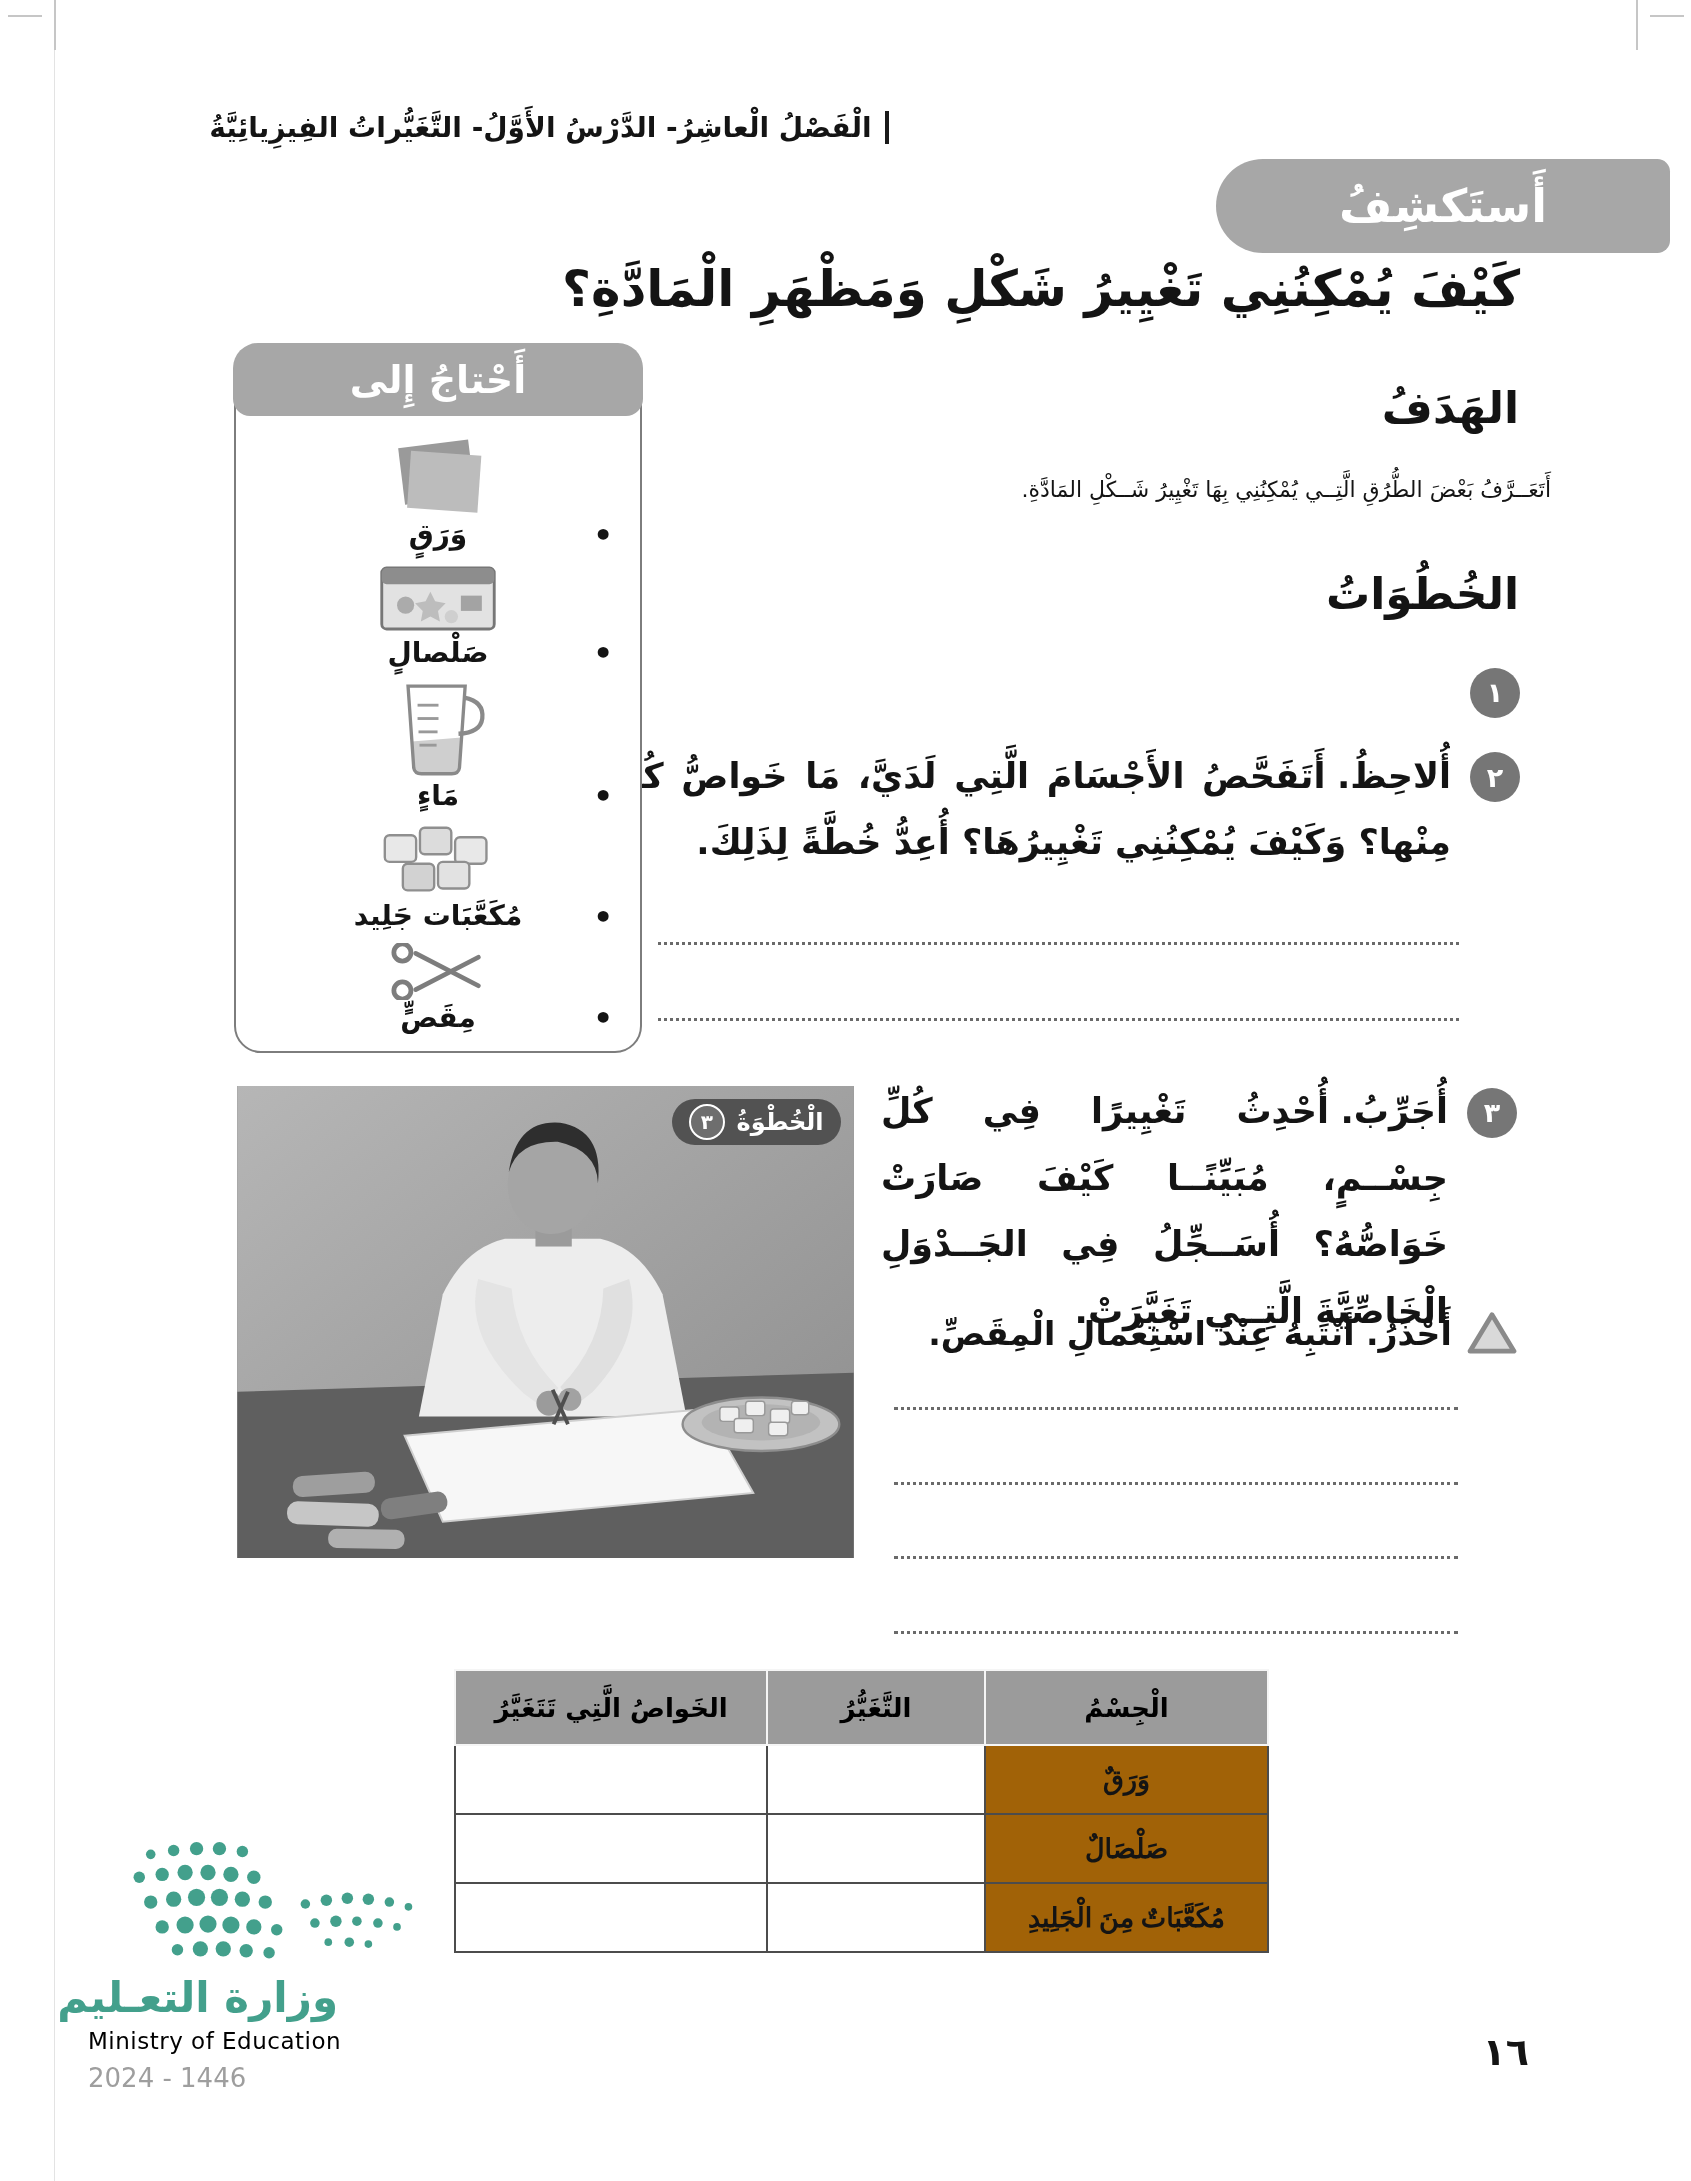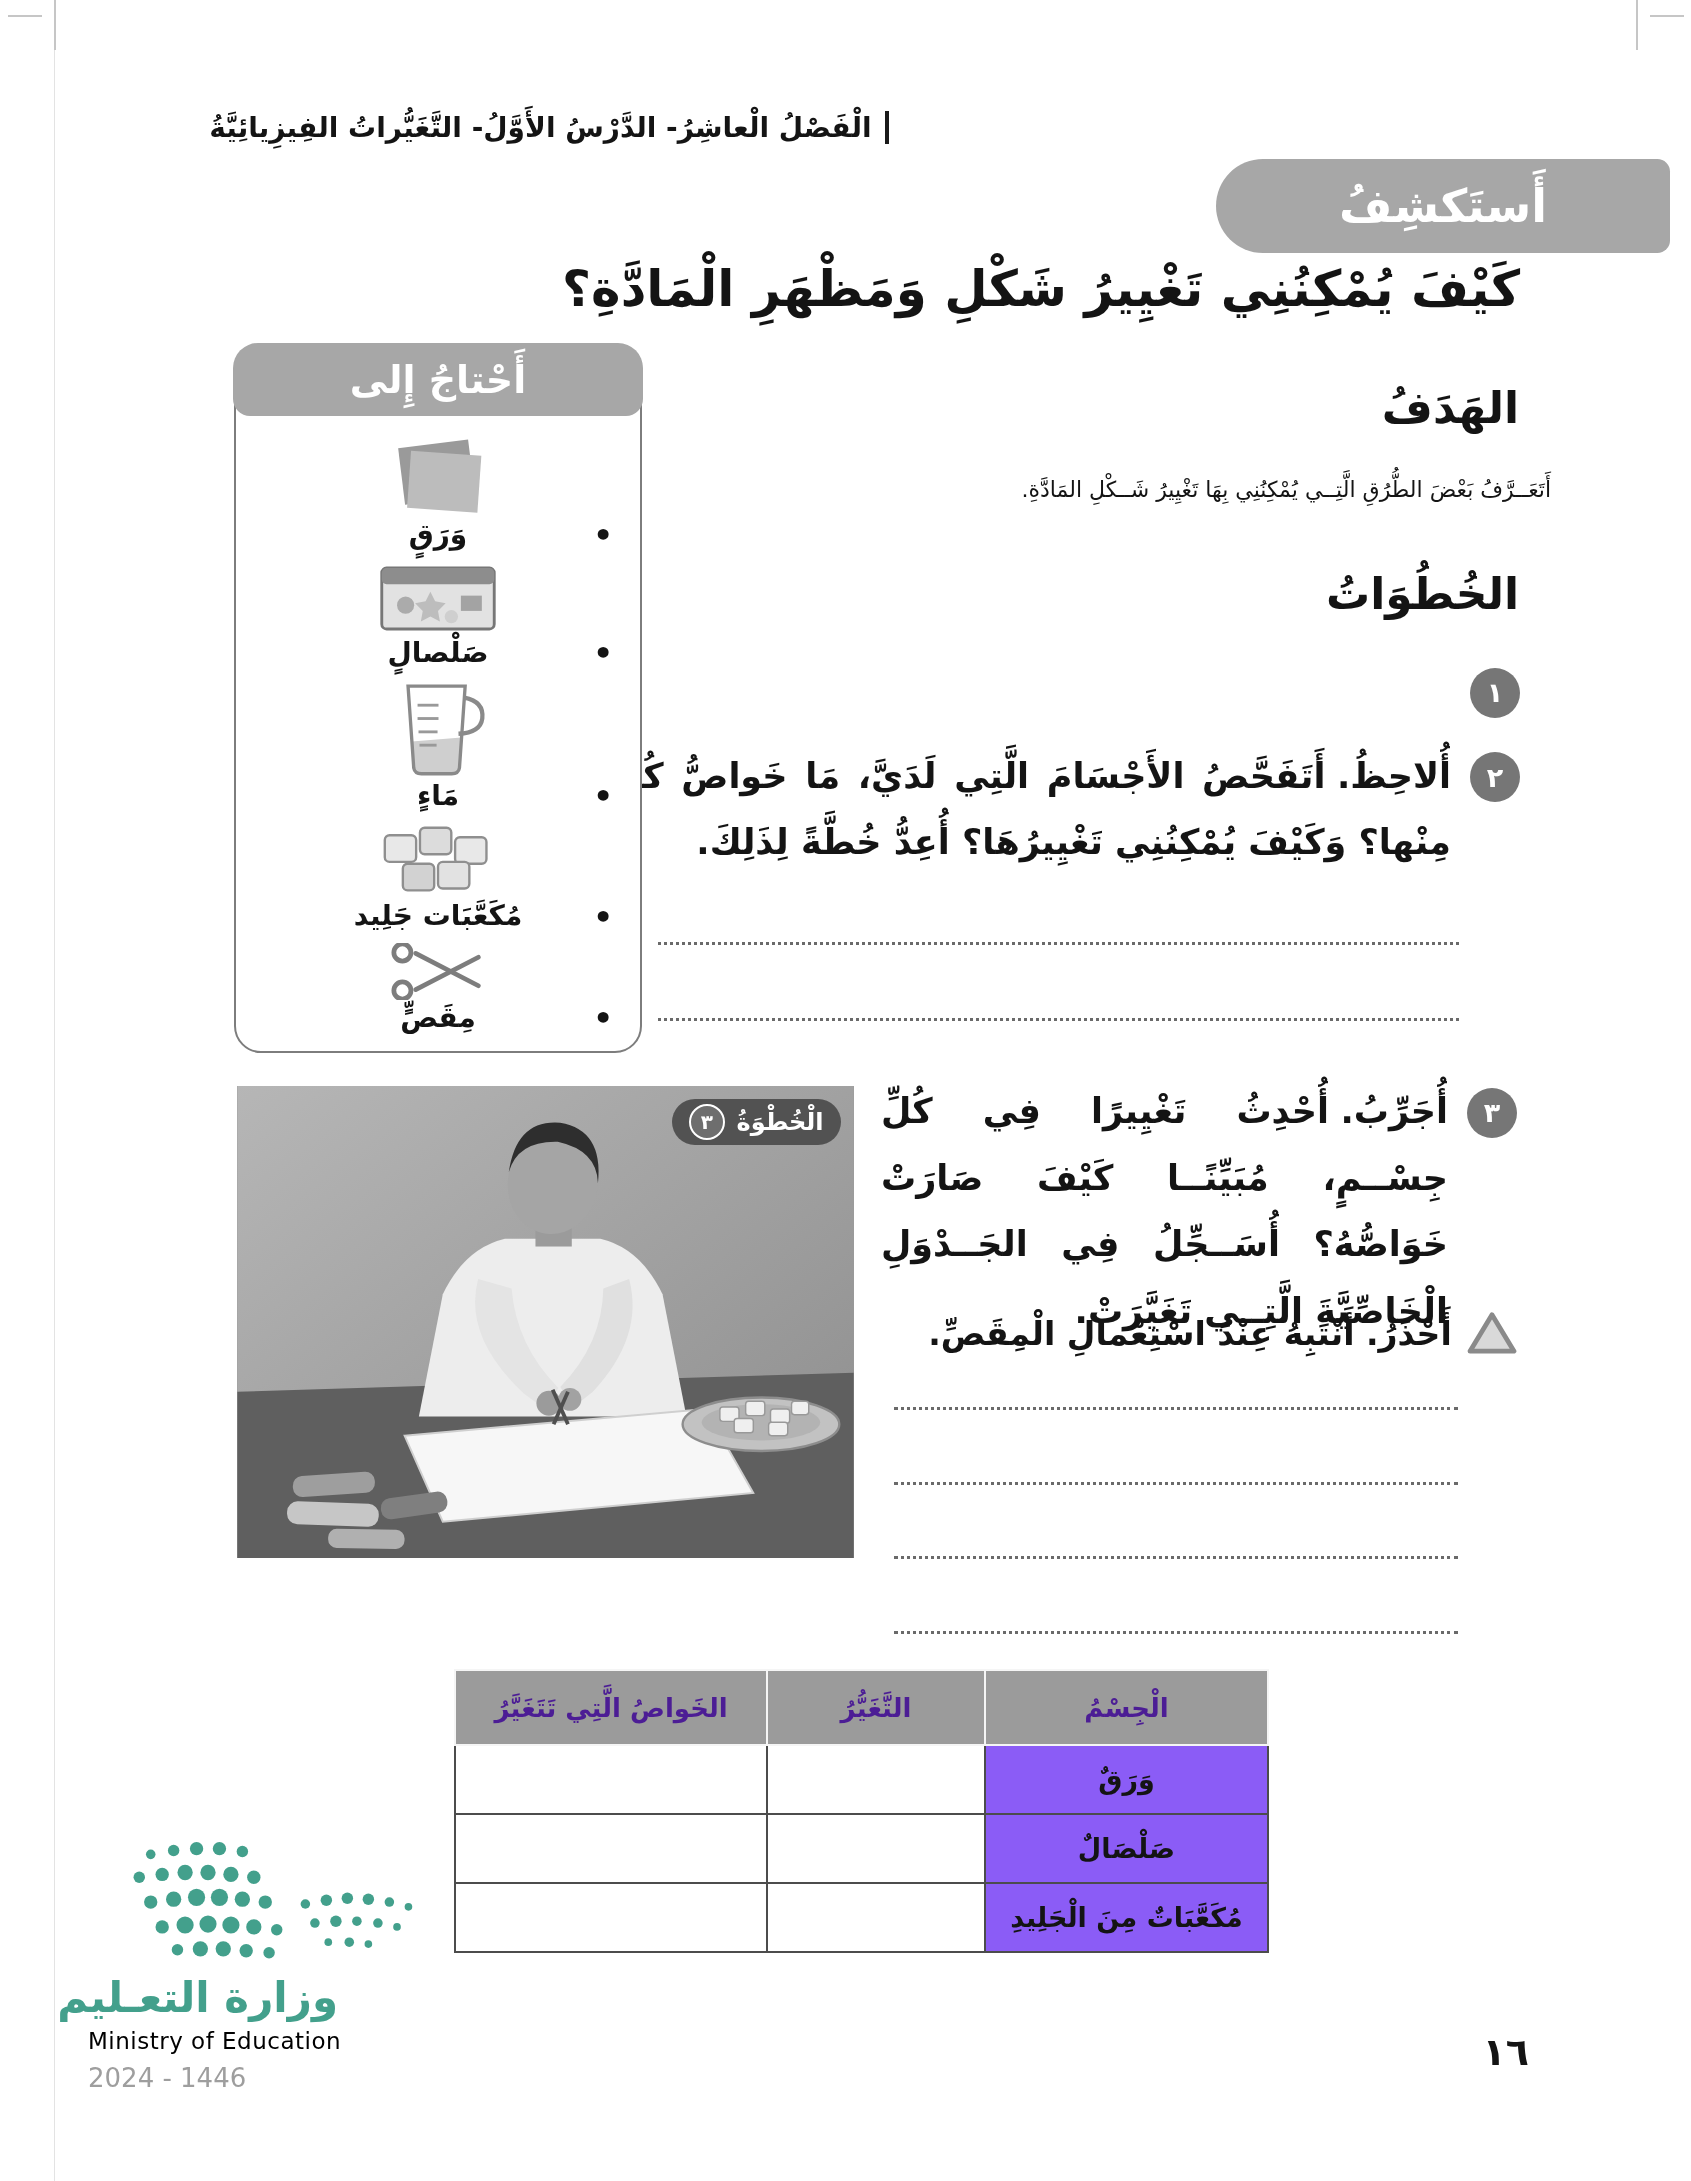--- a/index.html
+++ b/index.html
@@ -110,28 +110,28 @@
     background:#6e6e6e; display:flex; align-items:center; justify-content:center; font-size:20px; font-weight:bold;
   }
 
   
   .observation-table {
     left:454px; top:1669px; width:813px;
     direction:rtl; border-collapse:collapse; table-layout:fixed;
     border:2.9px solid #4c4c4c;
   }
   .observation-table th {
-    background:#9b9b9b; color:#4c1d95; font-size:26px; font-weight:bold;
+    background:#9b9b9b; color:#000000; font-size:26px; font-weight:bold;
     height:75px; border:2.4px solid #f5f5f5; white-space:nowrap;
   }
   .observation-table td {
     height:69px; border:2.4px solid #4c4c4c; background:#fff;
     font-size:27px; font-weight:bold; text-align:center; white-space:nowrap;
   }
-  .observation-table td.obj { background:#8b5cf6; }
+  .observation-table td.obj { background:#a16207;font-family:Liberation Serif, serif; }
 
   
   .logo-dots { left:124px; top:1837px; color:#43a08c; }
   .logo-wordmark {
     left:88px; top:1973px; width:250px; direction:rtl; text-align:right;
     font-size:42px; font-weight:bold; color:#43a08c; white-space:nowrap;
   }
   .ministry-en { left:88px; top:2028px; font-size:23px; color:#000000; letter-spacing:0.5px; }
   .edition-year { left:88px; top:2063px; font-size:26px; color:#9e9e9e; }
   .page-number { left:1443px; top:2030px; width:86px; text-align:right; font-size:38px; font-weight:bold; }

